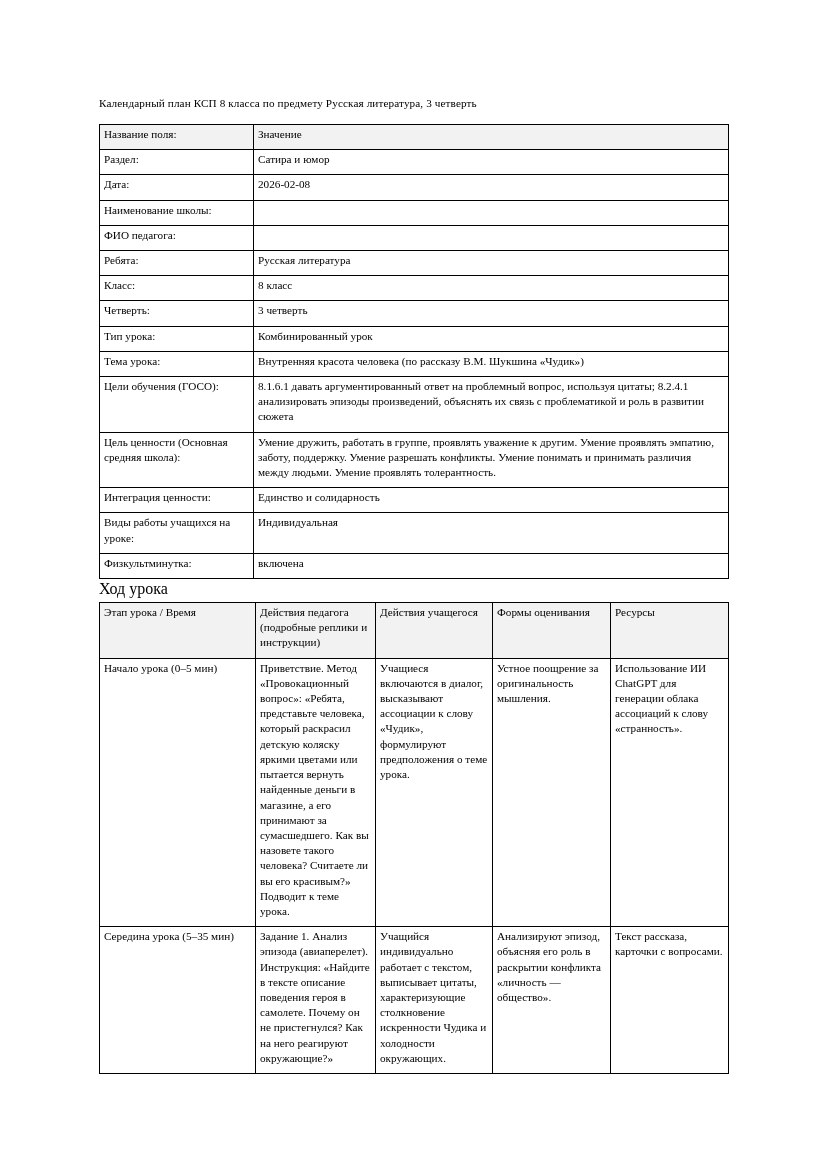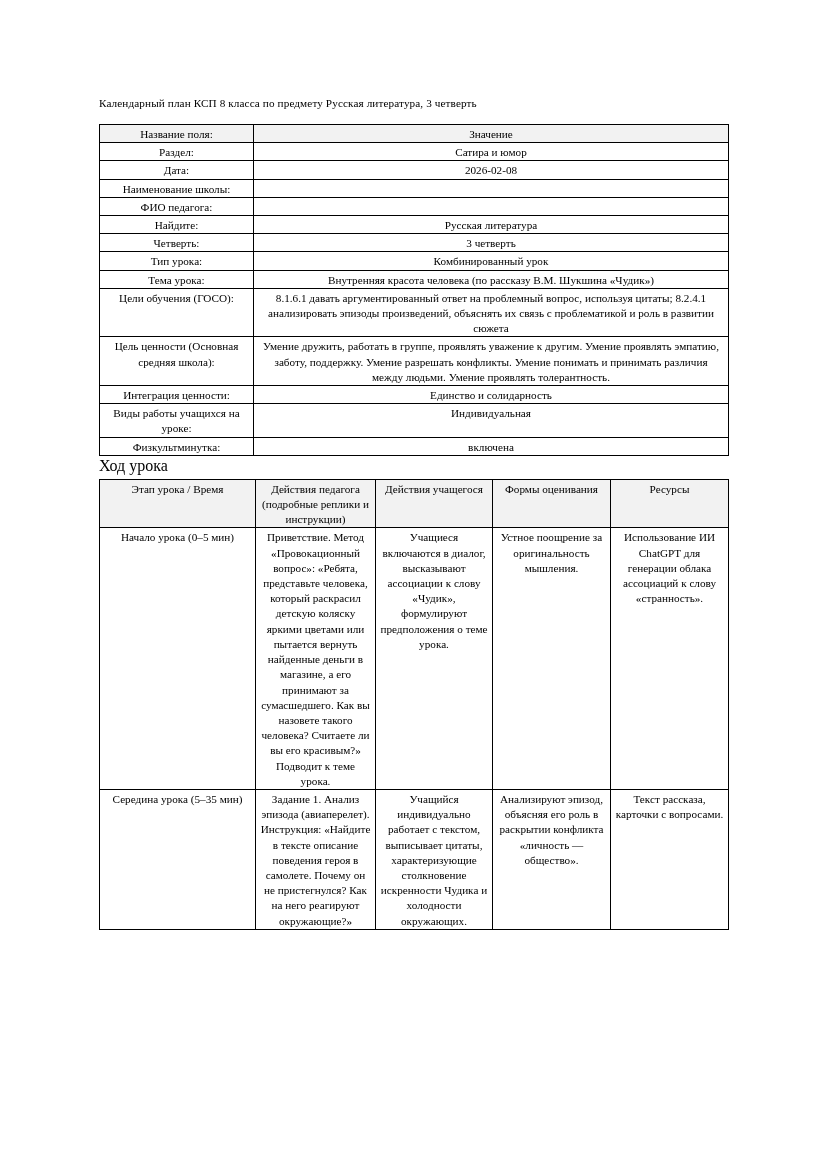--- a/index.html
+++ b/index.html
@@ -32,25 +32,25 @@
   table.doc-table {
     border-collapse: collapse;
     table-layout: fixed;
     width: 629px;
     margin: 0;
   }
   table.doc-table td,
   table.doc-table th {
     border: 1px solid #000000;
     vertical-align: top;
-    padding: 2px 4px 0 4px;
+    padding: 2px 4px 7px 4px;
     font-size: 11.2px;
     line-height: 15.2px;
     font-weight: normal;
-    text-align: center;
+    text-align: left;
   }
   table.doc-table tr.header-row > th,
   table.doc-table tr.header-row > td {
     background: #f2f2f2;
   }
   
   .field-table col.c-label { width: 154px; }
   .field-table col.c-value { width: 475px; }
 
   
@@ -96,22 +96,26 @@
       </tr>
       <tr>
         <td>Наименование школы:</td>
         <td class="empty-cell">&nbsp;</td>
       </tr>
       <tr>
         <td>ФИО педагога:</td>
         <td class="empty-cell">&nbsp;</td>
       </tr>
       <tr>
-        <td>Найдите:</td>
+        <td>Ребята:</td>
         <td>Русская литература</td>
+      </tr>
+      <tr>
+        <td>Класс:</td>
+        <td>8 класс</td>
       </tr>
       <tr>
         <td>Четверть:</td>
         <td>3 четверть</td>
       </tr>
       <tr>
         <td>Тип урока:</td>
         <td>Комбинированный урок</td>
       </tr>
       <tr>

